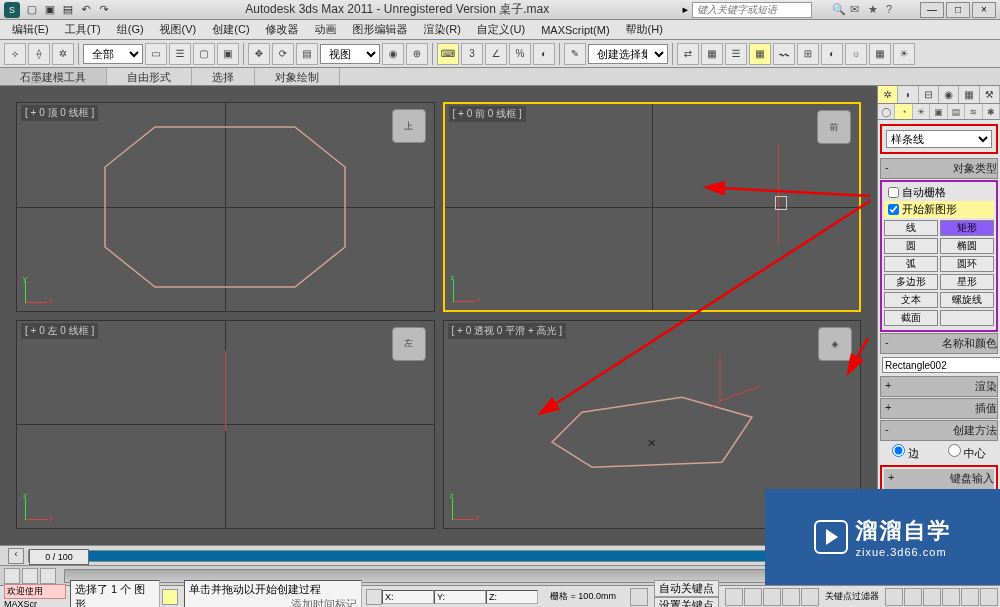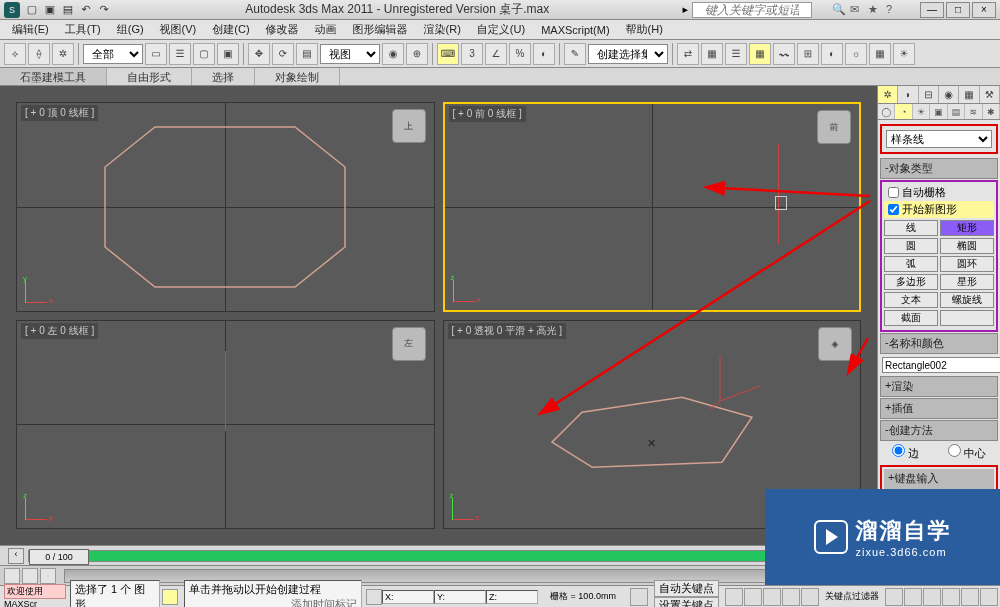--- a/index.html
+++ b/index.html
@@ -4,21 +4,21 @@
 <style>
 * { margin: 0; padding: 0; box-sizing: border-box; font-family: "SimSun", Arial, sans-serif; font-size: 11px; }
 body { background: #c0c0c0; width: 1000px; height: 607px; overflow: hidden; position: relative; }
 
 
 .titlebar { height: 20px; background: linear-gradient(#e8e8e8, #d0d0d0); display: flex; align-items: center; padding: 0 4px; border-bottom: 1px solid #888; }
 .app-icon { width: 16px; height: 16px; background: #1a5c5c; border-radius: 3px; margin-right: 4px; display:flex; align-items:center; justify-content:center; color:#eee; font-size:9px;}
 .quick-tools { display: flex; gap: 2px; }
 .quick-tools span { width: 16px; height: 16px; display: inline-flex; align-items:center; justify-content:center; color:#333; }
 .title-text { flex: 1; text-align: center; color: #333; font-size: 12px; }
-.title-search { width: 120px; height: 16px; border: 1px solid #999; background: #fff; color:#999; font-style: italic; padding: 0 12px; font-size:12px; }
+.title-search { width: 120px; height: 16px; border: 1px solid #999; background: #fff; color:#999; font-style: italic; padding: 0 4px; font-size:10px; }
 .title-right-icons { display: flex; gap: 4px; margin: 0 20px; }
 .title-right-icons span { width:14px; height:14px; color:#555; }
 .win-controls { display:flex; gap:2px; }
 .win-controls span { width:24px; height:16px; border:1px solid #888; text-align:center; font-size:10px; line-height:14px; background:#ddd; }
 
 
 .menubar { height: 20px; background: #e4e4e4; display: flex; align-items: center; padding: 0 4px; border-bottom: 1px solid #888; gap: 0; }
 .menubar span { padding: 2px 8px; color: #222; }
 
 
@@ -56,21 +56,21 @@
 .cmd-panel { position: absolute; top: 86px; right: 0; width: 123px; bottom: 62px; background: #e4e4e4; border-left: 1px solid #888; overflow:hidden; }
 .cmd-tabs { display: flex; height: 18px; border-bottom: 1px solid #888; }
 .cmd-tabs span { flex:1; border-right:1px solid #aaa; text-align:center; line-height:18px; font-size:10px; color:#444;}
 .cmd-tabs span.active { background:#fffca0; }
 .cmd-subtabs { display:flex; height:16px; border-bottom:1px solid #888; }
 .cmd-subtabs span { flex:1; text-align:center; line-height:16px; font-size:9px; color:#555; border-right:1px solid #bbb;}
 
 .cmd-dropdown-wrap { padding: 4px; border: 2px solid #d00; margin: 4px 2px; }
 .cmd-dropdown { width: 100%; height: 18px; border:1px solid #888; background:#fff; font-size:11px; }
 
-.rollout-head { background:#bababa; text-align:left; padding:2px 0; border:1px solid #888; font-size:11px; color:#222; margin:1px 2px; }
+.rollout-head { background:#bababa; text-align:right; padding:2px 0; border:1px solid #888; font-size:11px; color:#222; margin:1px 2px; }
 .rollout-head.plus::before { content:"+"; float:left; margin-left:4px; }
 .rollout-head.minus::before { content:"-"; float:left; margin-left:4px; }
 
 .obj-buttons { padding: 2px; border:2px solid #a21caf; margin:0 2px; }
 .check-row { display:flex; align-items:center; gap:3px; padding:1px 4px; }
 .check-row input { width:11px; height:11px; }
 .check-row.hl { background:#fff89a; }
 .btn-grid { display:grid; grid-template-columns:1fr 1fr; gap:2px; padding:2px 0; }
 .obj-btn { height:16px; border:1px solid #888; background:#e8e8e8; text-align:center; line-height:14px; font-size:10px; }
 .obj-btn.active { background:#8b5cf6; }
@@ -82,21 +82,21 @@
 
 .param-section { border:2px solid #d00; margin:2px; padding:2px; }
 .param-row { display:flex; align-items:center; padding:1px 2px; gap:2px; }
 .param-row label { flex:1; text-align:right; font-size:10px; }
 .param-row input { width:44px; height:14px; border:1px solid #888; text-align:right; padding:0 2px; font-size:10px; background:#fff;}
 .spinner { width:10px; display:flex; flex-direction:column; }
 .spinner span { height:7px; border:1px solid #888; background:#ddd; font-size:6px; text-align:center; line-height:5px; }
 
 
 .timeline { position:absolute; left:0; right:0; bottom:42px; height:20px; background:#d8d8d8; border-top:1px solid #888; display:flex; align-items:center; padding:0 8px; gap:4px; }
-.time-slider { flex:1; height:12px; background:#22c55e; border:1px solid #888; position:relative; }
+.time-slider { flex:1; height:12px; background:#0369a1; border:1px solid #888; position:relative; }
 .time-slider .handle { position:absolute; left:0; top:-2px; width:60px; height:16px; background:#e8e8e8; border:1px solid #666; text-align:center; font-size:9px; line-height:14px;}
 .time-btn { width:16px; height:16px; border:1px solid #888; background:#e0e0e0; text-align:center; font-size:9px;}
 
 .trackbar { position:absolute; left:0; right:0; bottom:22px; height:20px; background:#d0d0d0; border-top:1px solid #888; display:flex; align-items:center; }
 .trackbar .tb-icons { display:flex; gap:2px; padding:0 4px;}
 .trackbar .tb-icons span { width:16px; height:16px; border:1px solid #999; background:#e4e4e4;}
 .trackbar .track { flex:1; height:14px; background:linear-gradient(#aaa,#ccc); margin:0 4px; border:1px solid #888;}
 
 .statusbar { position:absolute; left:0; right:0; bottom:0; height:22px; background:#e0e0e0; border-top:1px solid #888; display:flex; align-items:center; font-size:10px; }
 .status-left { width:70px; padding:0 4px; }

